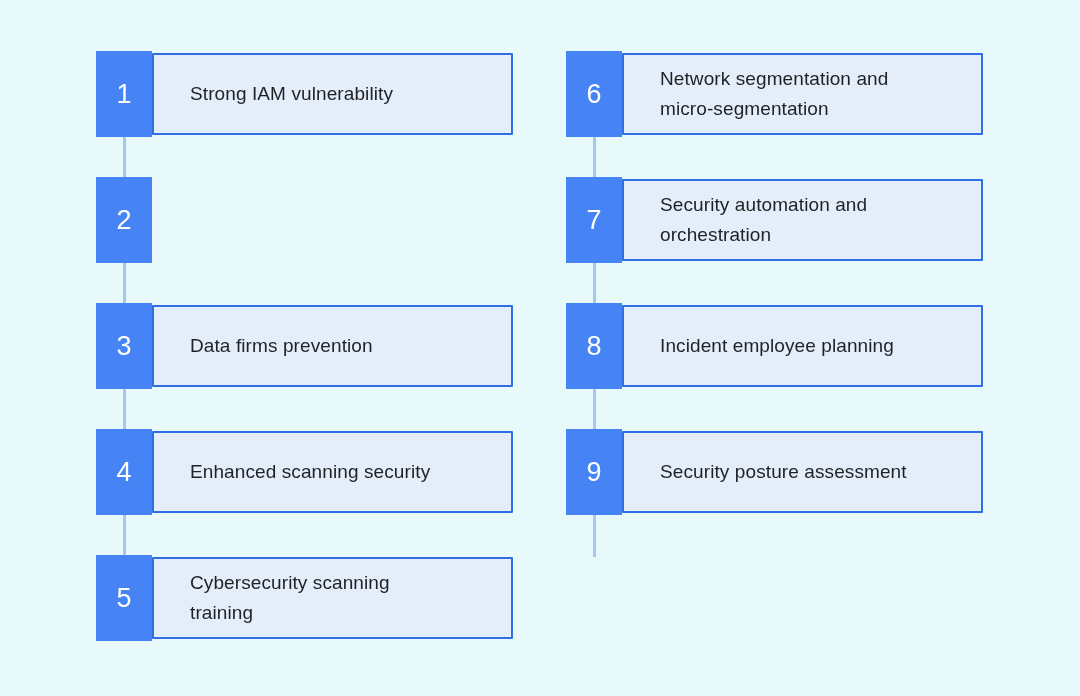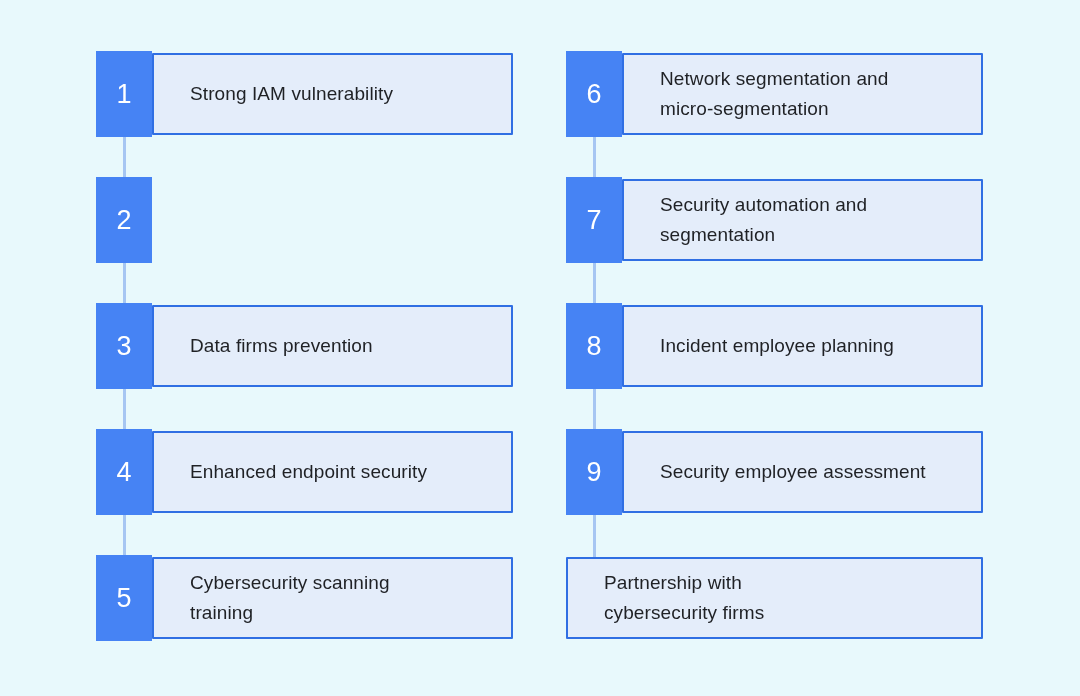--- a/index.html
+++ b/index.html
@@ -103,21 +103,21 @@
         <span class="label">Data firms prevention</span>
       </div>
     </div>
     <div class="connector"></div>
 
     <div class="item">
       <div class="badge">
         <span>4</span>
       </div>
       <div class="box">
-        <span class="label">Enhanced endpoint security</span>
+        <span class="label">Enhanced scanning security</span>
       </div>
     </div>
     <div class="connector"></div>
 
     <div class="item">
       <div class="badge">
         <span>5</span>
       </div>
       <div class="box">
         <span class="label">Cybersecurity scanning
@@ -139,47 +139,43 @@
       </div>
     </div>
     <div class="connector"></div>
 
     <div class="item">
       <div class="badge">
         <span>7</span>
       </div>
       <div class="box">
         <span class="label">Security automation and
-segmentation</span>
+orchestration</span>
       </div>
     </div>
     <div class="connector"></div>
 
     <div class="item">
       <div class="badge">
         <span>8</span>
       </div>
       <div class="box">
         <span class="label">Incident employee planning</span>
       </div>
     </div>
     <div class="connector"></div>
 
     <div class="item">
       <div class="badge">
         <span>9</span>
       </div>
       <div class="box">
-        <span class="label">Security employee assessment</span>
+        <span class="label">Security posture assessment</span>
       </div>
     </div>
     <div class="connector"></div>
 
     <div class="item">
-      <div class="box">
-        <span class="label">Partnership with
-cybersecurity firms</span>
-      </div>
     </div>
 
   </div>
 
 </div>
 
 </body></html>

